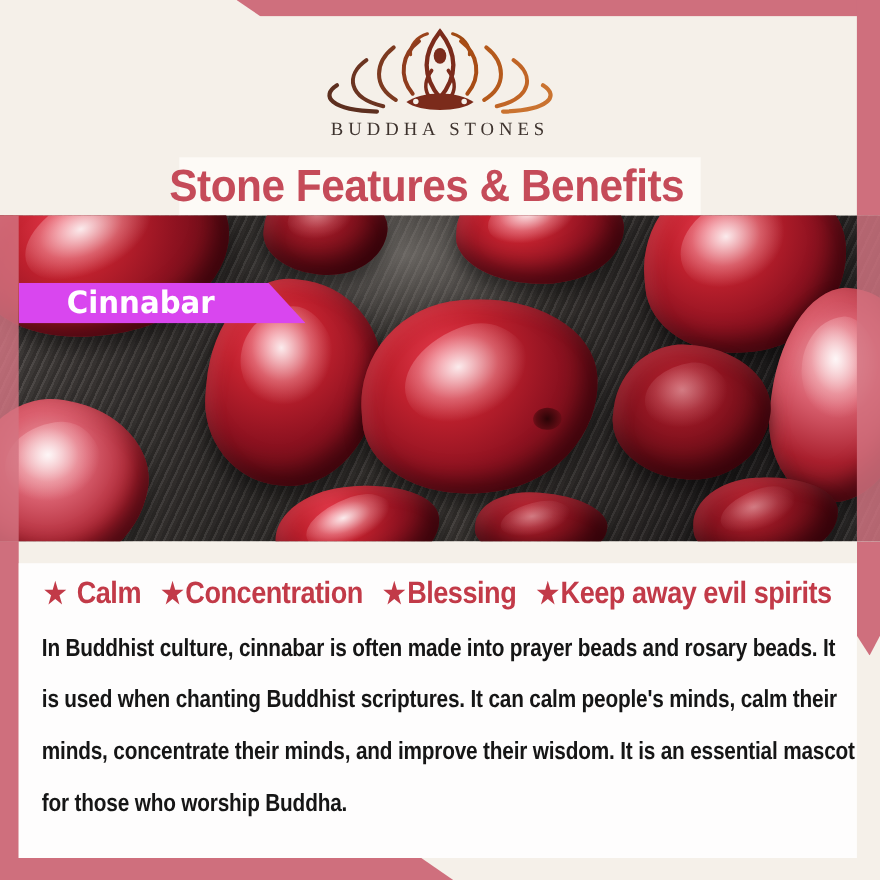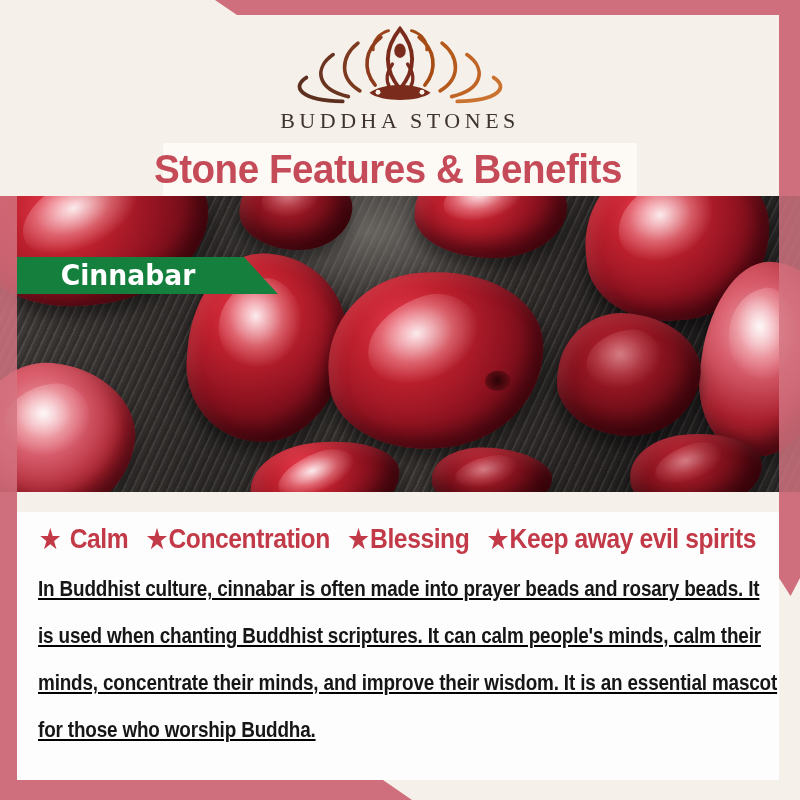--- a/index.html
+++ b/index.html
@@ -15,21 +15,21 @@
   .frame-right-bottom{left:779px;top:492px;width:21px;height:104px;
     clip-path:polygon(0 0,100% 0,100% 86px,55% 100%,0 86px);}
   .frame-left-mid{left:0;top:196px;width:17px;height:296px;background:rgba(211,116,129,.82);}
   .frame-left-bottom{left:0;top:492px;width:17px;height:308px;}
   .frame-bottom{left:0;top:780px;width:412px;height:20px;
     clip-path:polygon(0 0,383px 0,100% 100%,0 100%);}
 
   
   .logo{position:absolute;left:255px;top:24px;width:290px;height:86px;}
   .brand-name{position:absolute;left:0;top:108px;width:800px;text-align:center;
-    font-family:"Liberation Serif",serif;font-size:22px;letter-spacing:4.5px;
+    font-family:"Liberation Serif",serif;font-size:17px;letter-spacing:4.5px;
     color:#3e332e;}
 
   
   .heading-box{position:absolute;left:163px;top:143px;width:474px;height:53px;
     background:#fdfaf6;display:flex;align-items:center;justify-content:flex-end;}
   .heading-text{font-weight:700;font-size:41px;letter-spacing:-.5px;color:#c54b59;
     transform:scaleX(.94);white-space:nowrap;}
 
   
   .photo{position:absolute;left:0;top:196px;width:800px;height:296px;overflow:hidden;
@@ -45,35 +45,35 @@
   .stone::after{content:"";position:absolute;left:18%;top:14%;width:55%;height:48%;
     background:radial-gradient(ellipse at 45% 40%,rgba(255,255,255,.9) 0%,rgba(255,205,210,.35) 40%,rgba(255,255,255,0) 68%);
     border-radius:60% 40% 55% 45%/55% 60% 40% 45%;transform:rotate(-14deg);}
   .stone.dark{background:radial-gradient(circle at 40% 32%,#b8222f 0%,#8c1420 35%,#5d0a13 70%,#3c050c 100%);}
   .stone.dark::after{opacity:.45;}
   .stone.pink{background:radial-gradient(circle at 40% 35%,#f0aab0 0%,#d9606f 28%,#a91f2d 62%,#6e0e18 95%);}
   .stone.hero::before{content:"";position:absolute;right:16%;bottom:30%;width:26px;height:20px;
     background:radial-gradient(circle,#2a0406 0%,#5a0b12 60%,rgba(90,11,18,0) 100%);border-radius:50%;}
 
   .caption-banner{position:absolute;left:17px;top:257px;width:261px;height:37px;
-    background:#15803d;clip-path:polygon(0 0,227px 0,100% 100%,0 100%);
+    background:#d946ef;clip-path:polygon(0 0,227px 0,100% 100%,0 100%);
     display:flex;align-items:center;}
   .caption-text{font-family:"DejaVu Sans",sans-serif;font-weight:700;font-size:28px;
     color:#ffffff;padding-left:46px;transform:scaleX(.95);transform-origin:0 50%;white-space:nowrap;}
 
   
   .content-box{position:absolute;left:17px;top:512px;width:762px;height:268px;
     background:#fefdfd;overflow:hidden;}
   .benefits-row{margin-top:11px;display:flex;justify-content:center;align-items:center;
     gap:21px;font-weight:700;font-size:28px;color:#c23a48;letter-spacing:-.5px;
     transform:scaleX(.88);white-space:nowrap;}
   .benefit{display:flex;align-items:center;}
   .benefit .star{margin-right:2px;font-size:26px;}
   .benefit:first-child .star{margin-right:11px;}
-  .description{margin:10px 0 0 21px;text-decoration:underline;}
+  .description{margin:10px 0 0 21px;}
   .desc-line{font-weight:700;font-size:22.5px;line-height:47px;letter-spacing:-.2px;
     color:#161616;white-space:nowrap;transform:scaleX(.84);transform-origin:0 50%;}
 </style>
 </head>
 <body>
 
 <div id="canvas">
 
   <svg class="logo" viewBox="0 0 300 90" fill="none" stroke-linecap="round">
 

